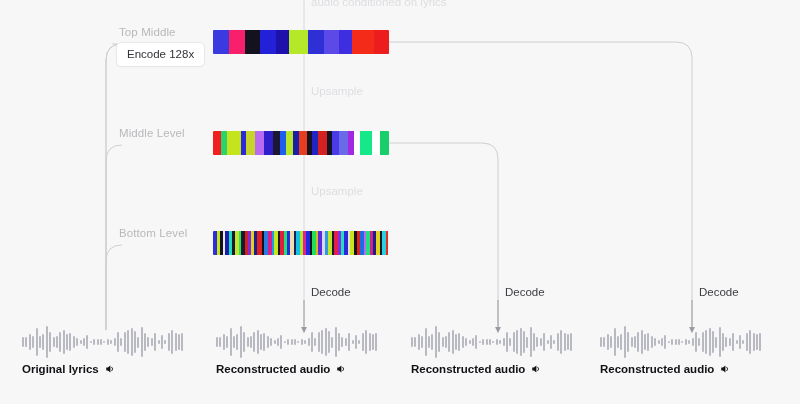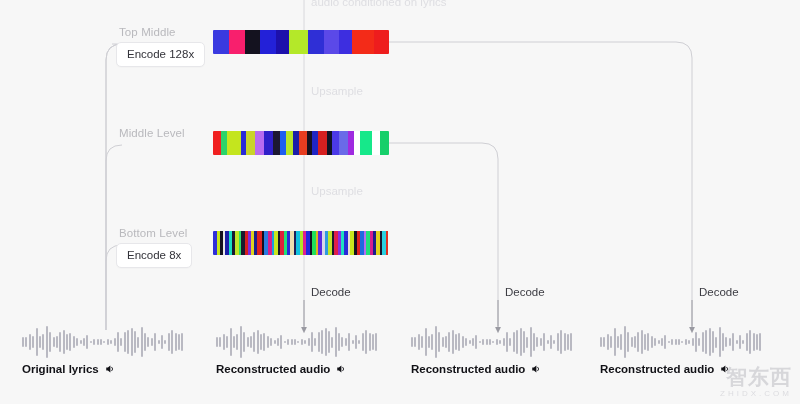--- a/index.html
+++ b/index.html
@@ -194,21 +194,20 @@
       <i style="background: rgb(159, 42, 224); width: 6.17544px;"></i>
       <i style="background: rgb(255, 255, 255); width: 6.17544px;"></i>
       <i style="background: rgb(22, 232, 138); width: 12.3509px;"></i>
       <i style="background: rgb(255, 255, 255); width: 7.20468px;"></i>
       <i style="background: rgb(22, 207, 106); width: 9.26316px;"></i>
     </div>
 
   <div class="faded-caption" style="left:311px; top:185px;">Upsample</div>
 
   <div class="level-label" style="left:119px; top:227px;">Bottom Level</div>
-  <div class="encode-pill" style="left:116px; top:243px;">Encode 8x</div>
   <div class="strip" id="strip-bottom" style="left: 213px; top: 231px; width: 176px; height: 24px;">
       <i style="background: rgb(47, 47, 216); width: 3.55556px;"></i>
       <i style="background: rgb(198, 229, 30); width: 3.55556px;"></i>
       <i style="background: rgb(20, 18, 31); width: 2.66667px;"></i>
       <i style="background: rgb(232, 232, 232); width: 2.66667px;"></i>
       <i style="background: rgb(27, 31, 168); width: 3.55556px;"></i>
       <i style="background: rgb(23, 224, 192); width: 2.66667px;"></i>
       <i style="background: rgb(27, 24, 48); width: 3.55556px;"></i>
       <i style="background: rgb(192, 229, 42); width: 3.55556px;"></i>
       <i style="background: rgb(43, 224, 105); width: 2.66667px;"></i>
@@ -497,18 +496,14 @@
   <div class="audio-label" style="left:600px; top:363px;">
     <span>Reconstructed audio</span>
     <span class="spk">
       <svg viewBox="0 0 16 16" width="12" height="12">
           <path d="M3 6h2.2L8.5 3.2v9.6L5.2 10H3z" fill="#111116"></path>
           <path d="M10.4 5.6a3.2 3.2 0 010 4.8" stroke="#111116" stroke-width="1.2" fill="none" stroke-linecap="round"></path>
         </svg>
     </span>
   </div>
 
-  <div class="watermark">
-    <div class="wm-main">智东西</div>
-    <div class="wm-sub">ZHIDX.COM</div>
-  </div>
 
 </div>
 
 </body></html>

